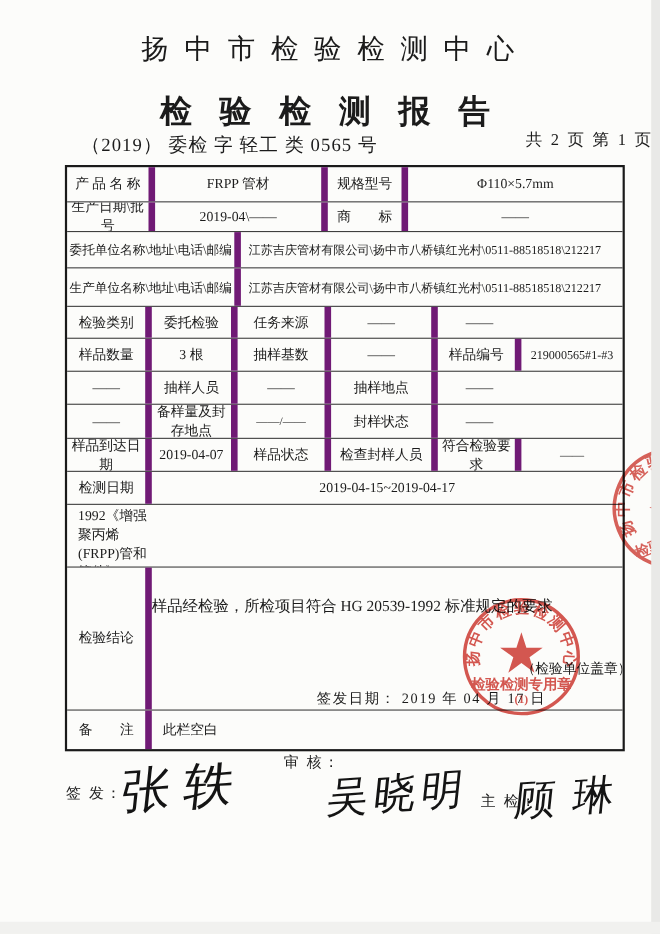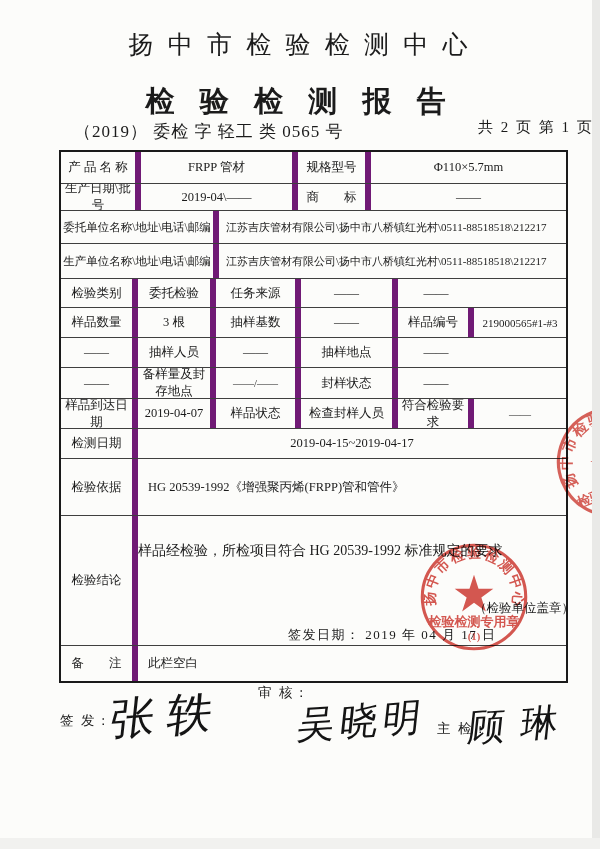--- a/index.html
+++ b/index.html
@@ -123,21 +123,20 @@
       <div class="cell">样品状态</div>
       <div class="cell">检查封样人员</div>
       <div class="cell">符合检验要求</div>
       <div class="cell">——</div>
     </div>
     <div class="row rD" style="height:30px">
       <div class="cell">检测日期</div>
       <div class="cell">2019-04-15~2019-04-17</div>
     </div>
     <div class="row rD" style="height:57px">
-      <div class="cell">检验依据</div>
       <div class="cell left">HG 20539-1992《增强聚丙烯(FRPP)管和管件》</div>
     </div>
     <div class="row rD" style="height:130px">
       <div class="cell">检验结论</div>
       <div class="cell concl-cell">
         <span class="concl-text">样品经检验，所检项目符合 HG 20539-1992 标准规定的要求</span>
         <span class="seal-note">（检验单位盖章）</span>
         <span class="issue-date">签发日期：  2019 年 04 月  17  日</span>
       </div>
     </div>

